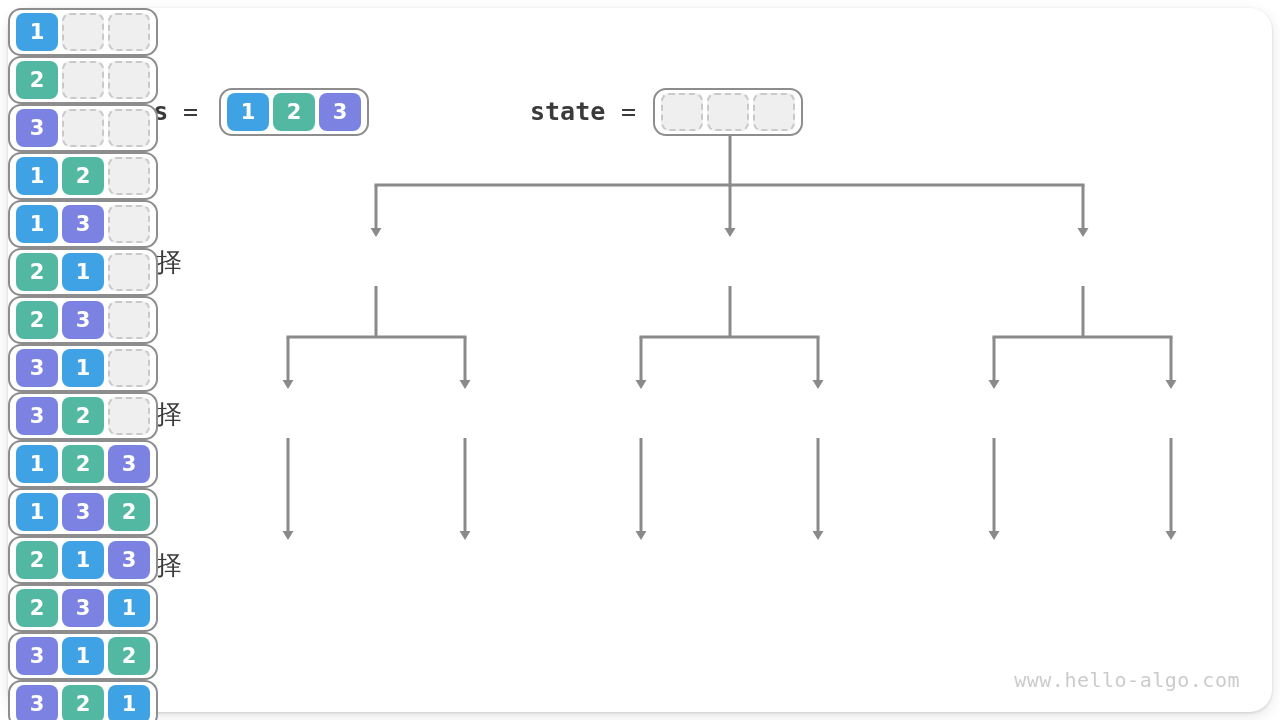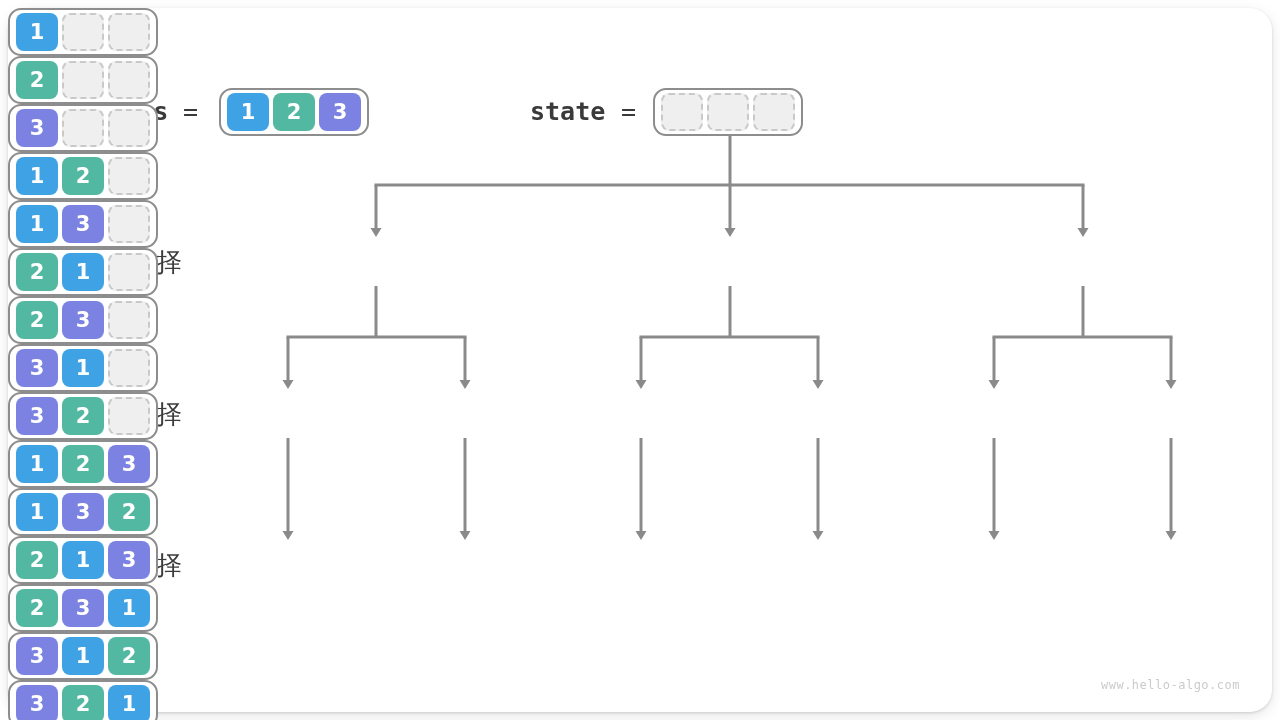--- a/index.html
+++ b/index.html
@@ -27,21 +27,21 @@
     font-family:"DejaVu Sans","Liberation Sans",sans-serif;
   }
   .cell.empty{background:#efefef;border:2px dashed #c9c9c9;}
   .rowlabel{
     left:44px;width:200px;height:36px;line-height:36px;
     font-size:26px;font-weight:500;color:#3b3b3b;
   }
   .watermark{
     right:32px;bottom:20px;
     font-family:"DejaVu Sans Mono","Liberation Mono",monospace;
-    font-size:12px;letter-spacing:0.5px;color:#cbcbcb;text-align:right;
+    font-size:20px;letter-spacing:0.5px;color:#cbcbcb;text-align:right;
   }
 </style>
 </head>
 <body>
 
 <div class="card">
 
   <svg id="arrows">
       <line x1="722" y1="128" x2="722" y2="177" stroke="#8a8a8a" stroke-width="3"></line>
       <line x1="366.5" y1="177" x2="1076.5" y2="177" stroke="#8a8a8a" stroke-width="3"></line>

